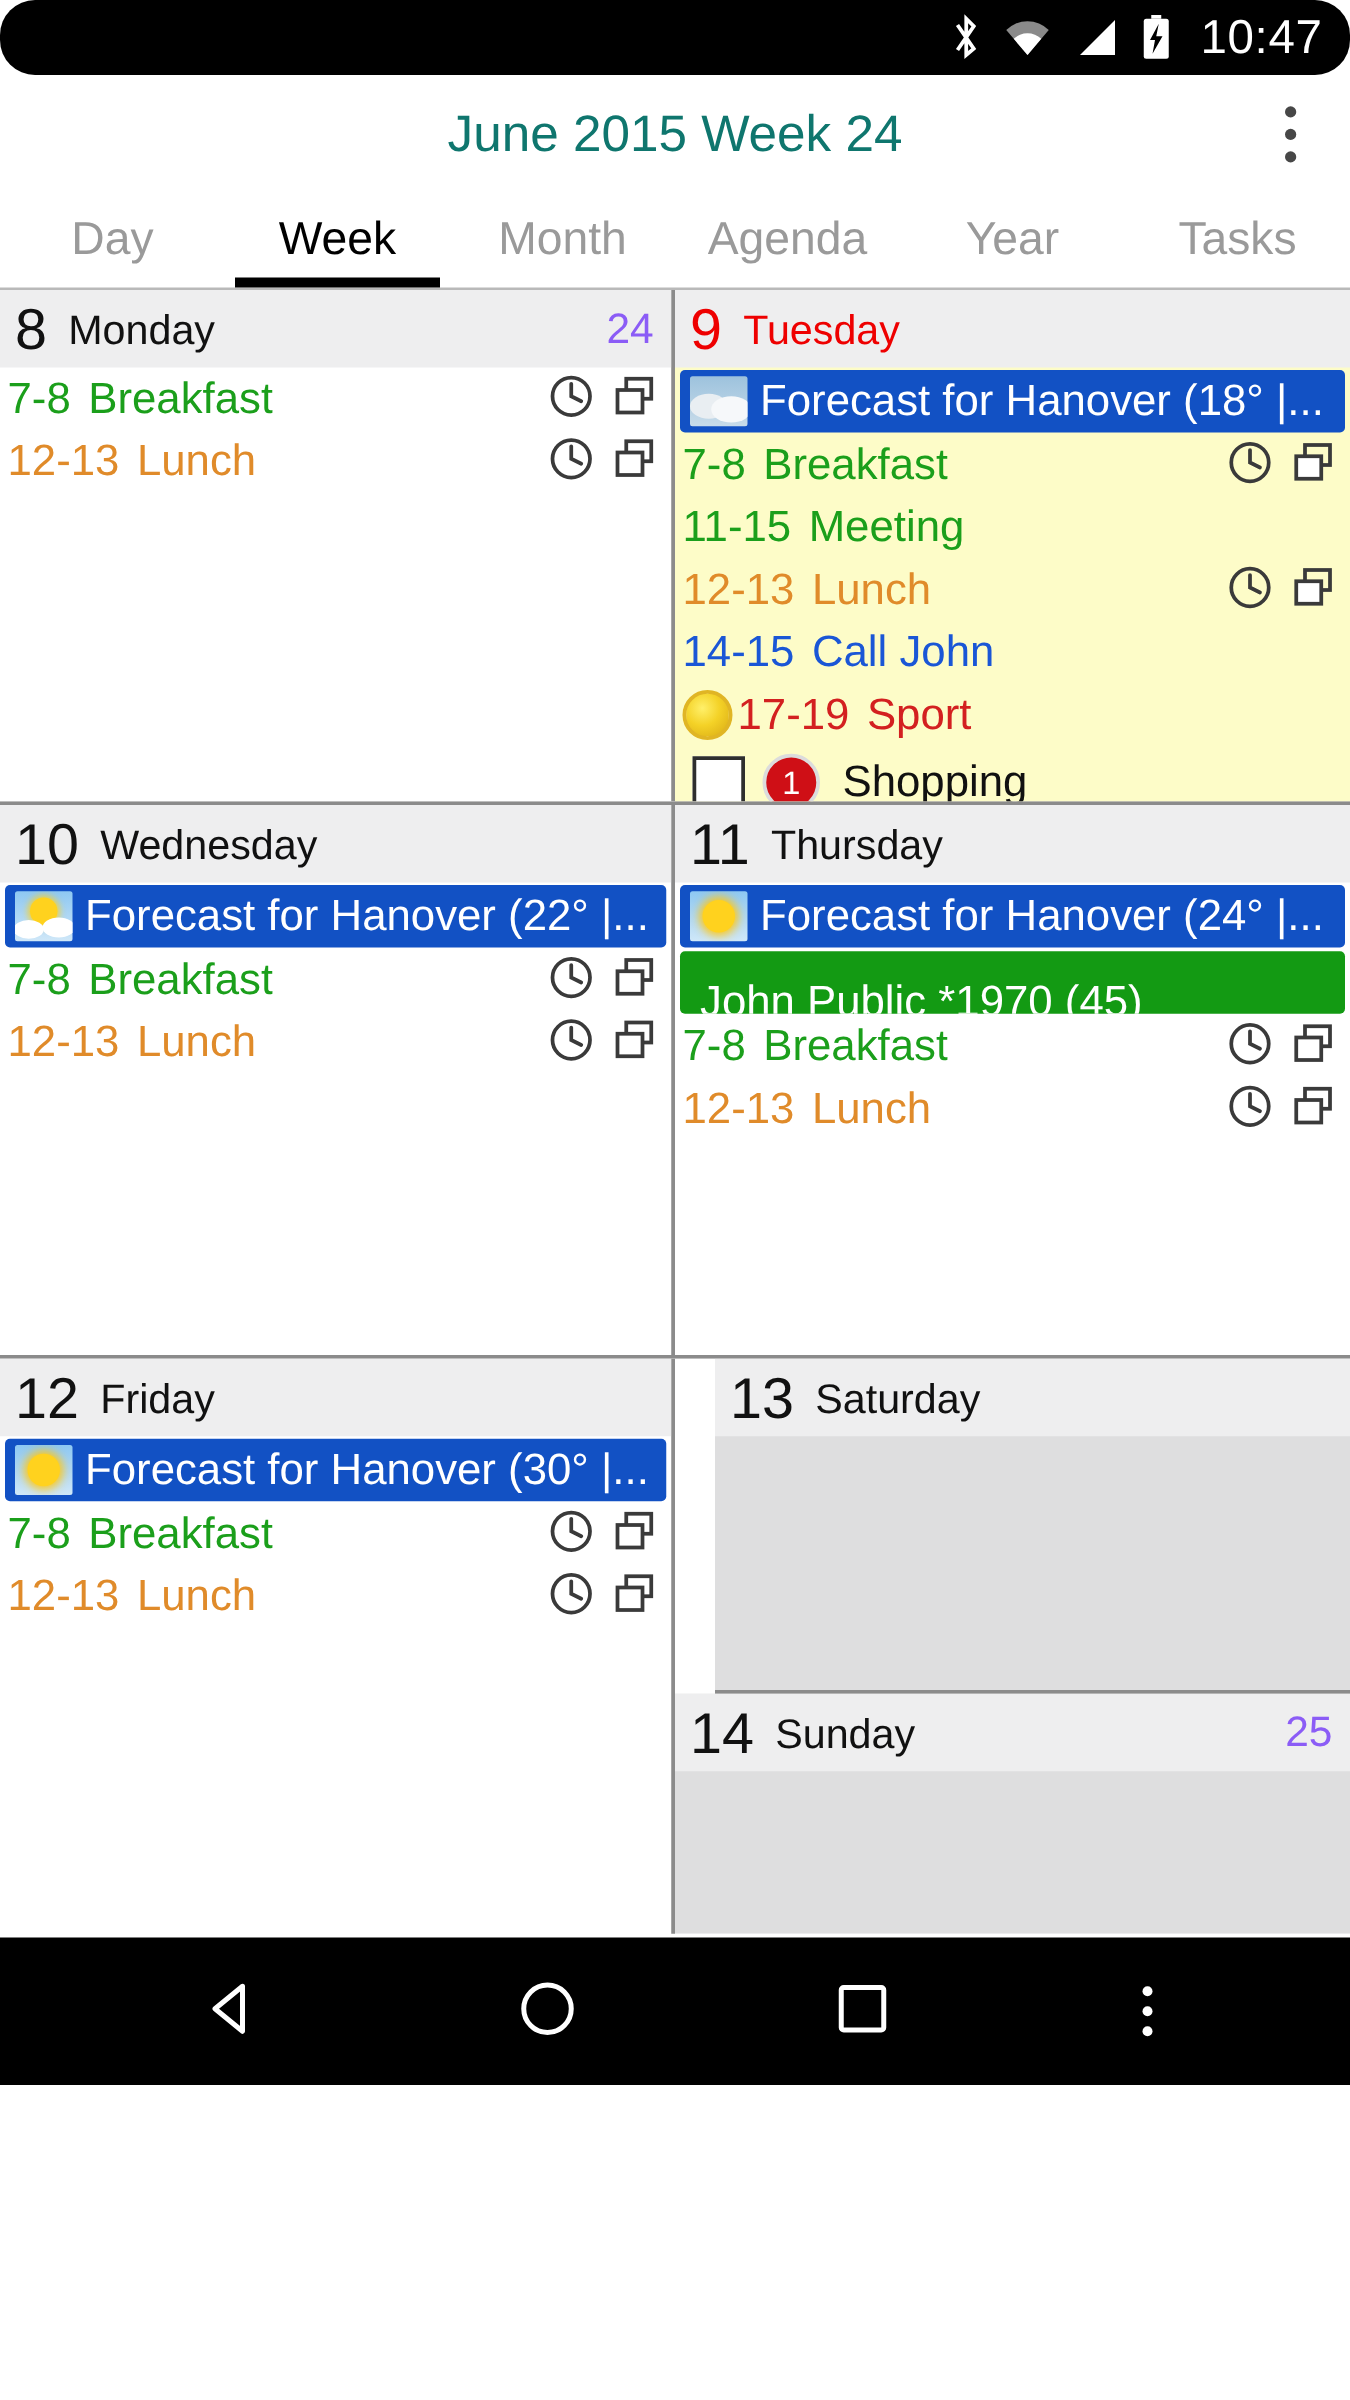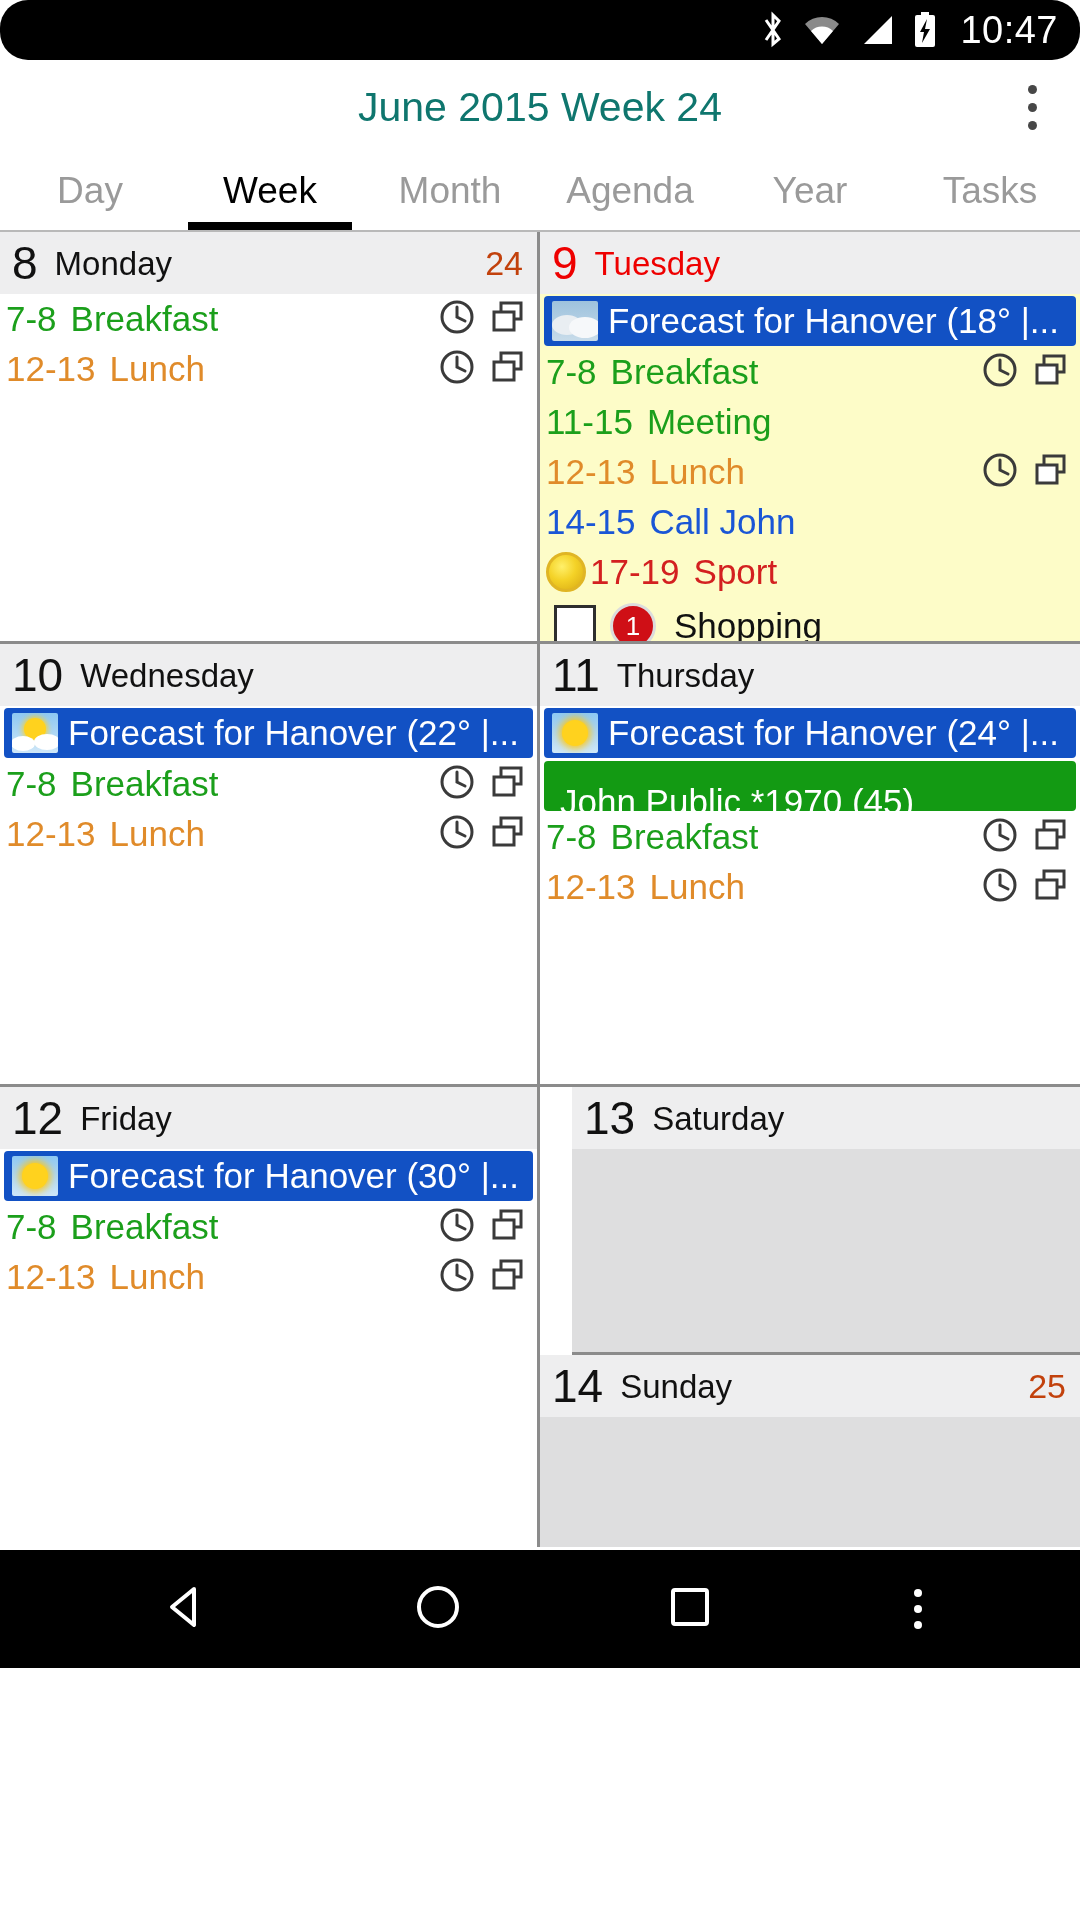--- a/index.html
+++ b/index.html
@@ -139,21 +139,21 @@
     font-size: 33px;
     color: #111111;
     margin-left: 17px;
     line-height: 1;
   }
   .day-cell.today .day-num,
   .day-cell.today .day-name { color: #ee0000; }
   .week-num {
     margin-left: auto;
     font-size: 34px;
-    color: #c2410c;
+    color: #8b5cf6;
   }
 
   .events {
     flex: 1;
     padding: 0;
     display: flex;
     flex-direction: column;
     min-height: 0;
   }
 

